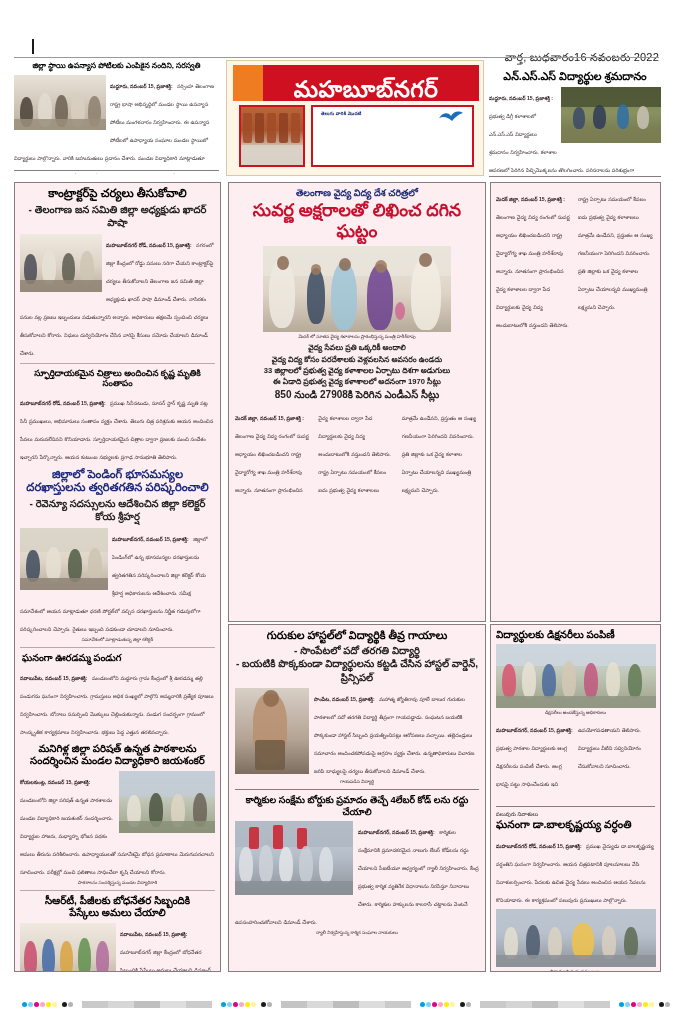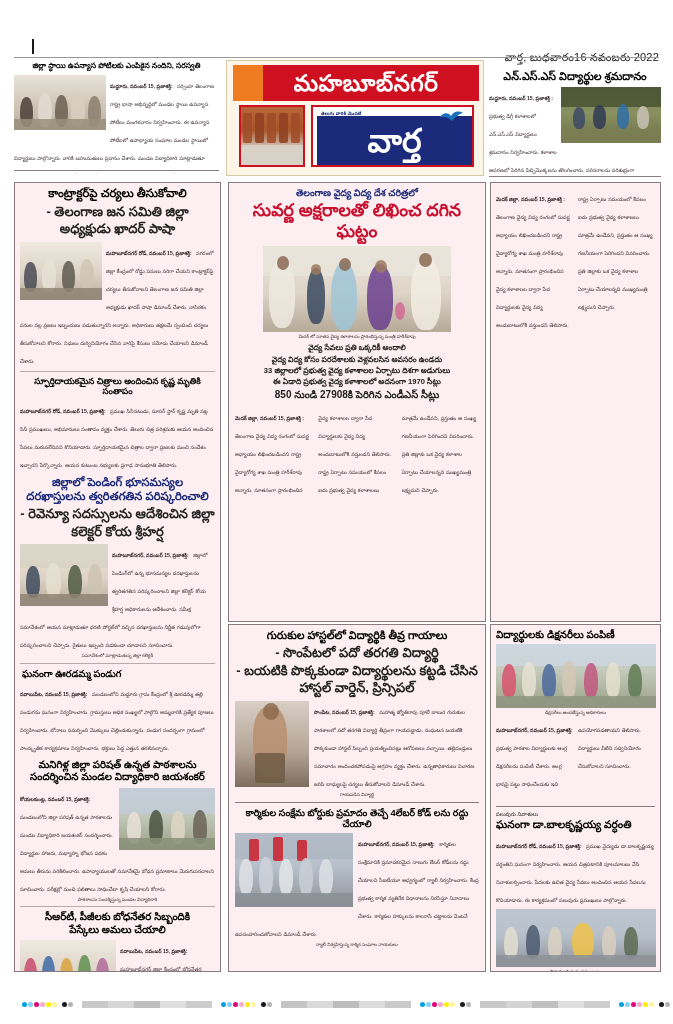--- a/index.html
+++ b/index.html
@@ -37,21 +37,21 @@
   }
 
   
   .hl {
     font-weight: bold; color: #000; text-align: center;
     line-height: 1.18;
   }
   .hl-red { color: #c8102e; }
   .hl-blue { color: #1b2a7a; }
   .sub {
-    text-align: center; font-size: 13px; font-weight: bold;
+    text-align: center; font-size: 10px; font-weight: bold;
     color: #222; line-height: 1.35;
   }
   .body-txt {
     font-size: 5.1px; line-height: 1.5; color: #3a2a30;
     text-align: justify; word-spacing: .4px;
     -webkit-hyphens: auto; hyphens: auto;
     overflow: hidden;
   }
   .byline {
     font-size: 5.1px; font-weight: bold; color: #2a1a20;
@@ -88,21 +88,21 @@
   #masthead {
     position: absolute; left: 226px; top: 60px;
     width: 258px; height: 116px;
     background: #fdf6e6;
     border: 1px solid #d8c9a8;
   }
   #mast-banner {
     position: absolute; left: 6px; top: 4px;
     width: 246px; height: 36px;
     background: linear-gradient(90deg,#ef7c21 0%,#ef7c21 12%,#cf1020 12%,#cf1020 100%);
-    display: flex; align-items: center; justify-content: center;
+    display: flex; align-items: flex-end; justify-content: center;
   }
   #mast-banner .txt {
     color: #ffffff; font-weight: bold; font-size: 23px;
     letter-spacing: .5px; line-height: 1; padding-left: 20px;
   }
   #mast-photo {
     position: absolute; left: 12px; top: 44px;
     width: 66px; height: 62px;
     border: 2px solid #cf1020;
   }
@@ -184,21 +184,20 @@
       <div class="blob" style="left:26px;top:6px;width:9px;height:30px;background:#a04b27;border-radius:2px;"></div>
       <div class="blob" style="left:38px;top:6px;width:9px;height:30px;background:#8e4021;border-radius:2px;"></div>
       <div class="blob" style="left:50px;top:6px;width:9px;height:30px;background:#a04b27;border-radius:2px;"></div>
       <div class="blob" style="left:0;top:38px;width:66px;height:24px;background:#d9d2c8;border-radius:0;"></div>
     </div>
     <div id="mast-logo">
       <div class="tag">తెలుగు వారికి మొదటి</div>
       <svg class="bird" width="26" height="14" viewBox="0 0 26 14">
         <path d="M1 9 C6 2 11 4 13 7 C15 3 20 1 25 4 C21 5 17 8 14 12 C10 8 5 7 1 9 Z" fill="#1b6fb8"></path>
       </svg>
-      <div class="word">వార్త</div>
     </div>
   </div>
 
   <div class="colbox" style="left:489px; top:70px; width:172px; height:118px;">
     <div class="hl" style="font-size:11px;">ఎన్.ఎస్.ఎస్ విద్యార్థుల శ్రమదానం</div>
     <div style="margin-top:3px;">
       <div class="photo ph-field" style="float:right; width:100px; height:56px; margin:1px 0 2px 4px;">
         <div class="blob" style="left:0;top:0;width:100px;height:20px;background:#4a5232;border-radius:0;"></div>
         <div class="blob" style="left:12px;top:20px;width:12px;height:22px;background:#3b4a66;"></div>
         <div class="blob" style="left:32px;top:18px;width:13px;height:24px;background:#2e3b55;"></div>

